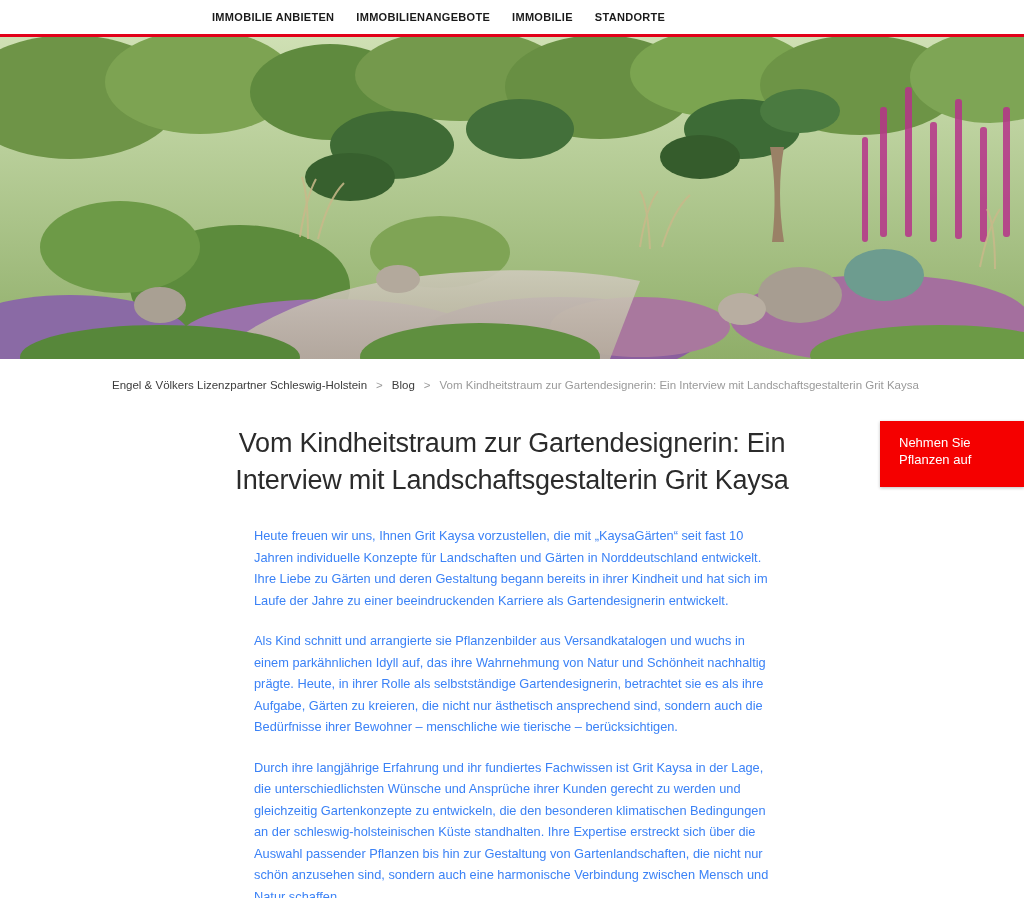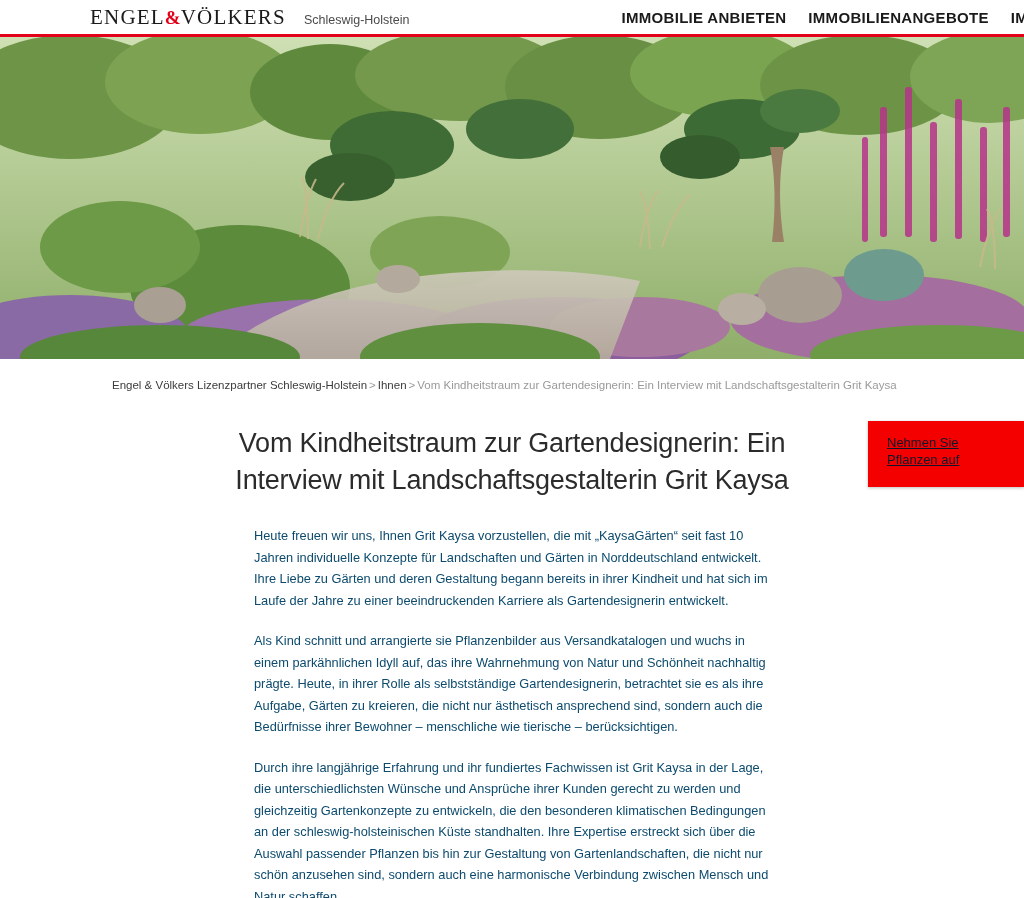--- a/index.html
+++ b/index.html
@@ -45,21 +45,21 @@
     color: #4a4a4a;
     white-space: nowrap;
   }
   .nav {
     display: flex;
     align-items: center;
     gap: 22px;
     margin-left: 212px;
   }
   .nav-item {
-    font-size: 15px;
+    font-size: 11px;
     font-weight: bold;
     letter-spacing: 0.3px;
     color: #1a1a1a;
     cursor: pointer;
     white-space: nowrap;
   }
 
   
   .hero {
     position: relative;
@@ -71,42 +71,41 @@
   }
   .hero svg { display: block; }
 
   
   .breadcrumb {
     margin: 20px 0 0 112px;
     font-size: 11.5px;
     color: #3c3c3c;
     display: flex;
     align-items: center;
-    gap: 2px;
+    gap: 9px;
     white-space: nowrap;
   }
   .breadcrumb .crumb { color: #3c3c3c; cursor: pointer; }
   .breadcrumb .sep { color: #9a9a9a; }
   .breadcrumb .current { color: #9a9a9a; }
 
   
   .contact-btn {
     position: absolute;
     right: 0;
     top: 421px;
-    width: 156px;
+    width: 144px;
     height: 66px;
     background: #f50000;
-    color: #0f172a;
+    color: #ffffff;
     font-size: 13px;
     line-height: 17px;
     padding: 13px 0 0 19px;
     cursor: pointer;
     box-shadow: 0 1px 3px rgba(0,0,0,0.25);
-    text-decoration: underline;
   }
 
   
   .article { margin-top: 34px; }
   .title {
     width: 600px;
     margin: 0 auto;
     font-size: 27px;
     line-height: 37px;
     font-weight: normal;
@@ -115,32 +114,28 @@
     letter-spacing: -0.2px;
   }
   .body {
     width: 532px;
     margin: 26px auto 0 auto;
     padding-left: 8px;
   }
   .body p {
     font-size: 12.8px;
     line-height: 21.5px;
-    color: #0c4a6e;
+    color: #3b82f6;
     margin-bottom: 19px;
   }
 </style>
 </head>
 <body>
 
 <div class="header">
-  <div class="logo-block">
-    <span class="logo"><span>ENGEL</span><span class="amp">&amp;</span><span>VÖLKERS</span></span>
-    <span class="region">Schleswig-Holstein</span>
-  </div>
   <div class="nav">
     <span class="nav-item">IMMOBILIE ANBIETEN</span>
     <span class="nav-item">IMMOBILIENANGEBOTE</span>
     <span class="nav-item">IMMOBILIE</span>
     <span class="nav-item">STANDORTE</span>
   </div>
 </div>
 
 <div class="hero">
   <svg width="1024" height="322" viewBox="0 0 1024 322" xmlns="http://www.w3.org/2000/svg">
@@ -216,21 +211,21 @@
 
     <ellipse cx="480" cy="320" rx="120" ry="34" fill="#5f8f3f"></ellipse>
     <ellipse cx="160" cy="320" rx="140" ry="32" fill="#57873a"></ellipse>
     <ellipse cx="940" cy="318" rx="130" ry="30" fill="#6c9a46"></ellipse>
   </svg>
 </div>
 
 <div class="breadcrumb">
   <span class="crumb">Engel &amp; Völkers Lizenzpartner Schleswig-Holstein</span>
   <span class="sep">&gt;</span>
-  <span class="crumb">Ihnen</span>
+  <span class="crumb">Blog</span>
   <span class="sep">&gt;</span>
   <span class="current">Vom Kindheitstraum zur Gartendesignerin: Ein Interview mit Landschaftsgestalterin Grit Kaysa</span>
 </div>
 
 <div class="contact-btn">
   <div>Nehmen Sie</div>
   <div>Pflanzen auf</div>
 </div>
 
 <div class="article">

